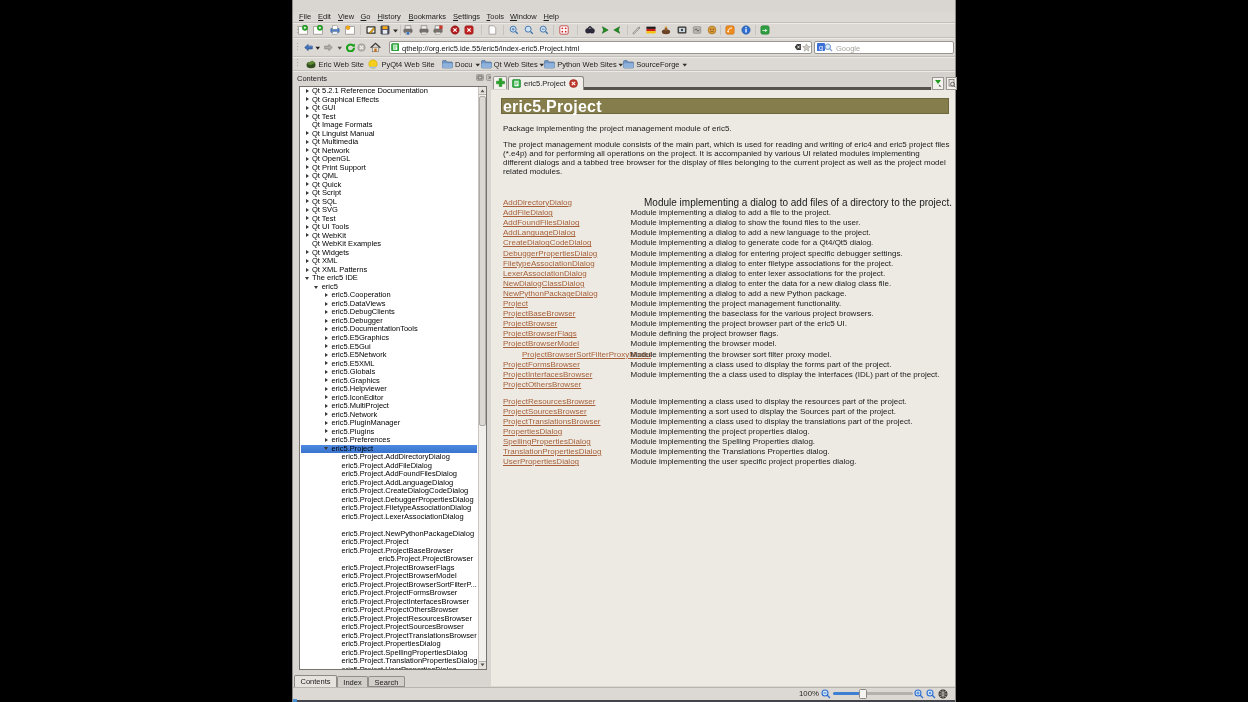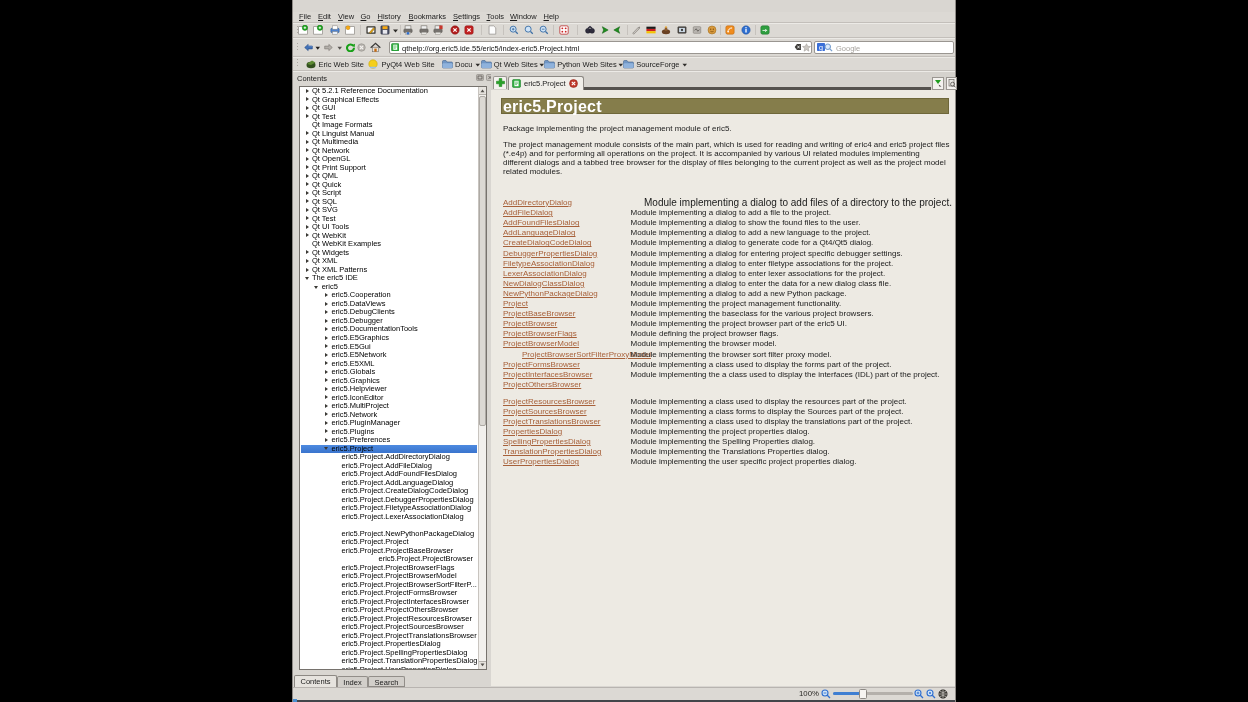--- a/index.html
+++ b/index.html
@@ -614,21 +614,21 @@
 <div class="abs" style="left:12px;top:260.0px;font-size:8px;line-height:9.4px;padding-left:19px;"><span style="color:#a8613a;text-decoration:underline;">ProjectBrowserSortFilterProxyModel</span></div>
 <div class="abs" style="left:139.5px;top:260.0px;font-size:8px;line-height:9.4px;color:#1a1a1a;">Module implementing the browser sort filter proxy model.</div>
 <div class="abs" style="left:12px;top:270.1px;font-size:8px;line-height:9.4px;"><span style="color:#a8613a;text-decoration:underline;">ProjectFormsBrowser</span></div>
 <div class="abs" style="left:139.5px;top:270.1px;font-size:8px;line-height:9.4px;color:#1a1a1a;">Module implementing a class used to display the forms part of the project.</div>
 <div class="abs" style="left:12px;top:280.2px;font-size:8px;line-height:9.4px;"><span style="color:#a8613a;text-decoration:underline;">ProjectInterfacesBrowser</span></div>
 <div class="abs" style="left:139.5px;top:280.2px;font-size:8px;line-height:9.4px;color:#1a1a1a;">Module implementing the a class used to display the interfaces (IDL) part of the project.</div>
 <div class="abs" style="left:12px;top:290.3px;font-size:8px;line-height:9.4px;"><span style="color:#a8613a;text-decoration:underline;">ProjectOthersBrowser</span></div>
 <div class="abs" style="left:12px;top:307.0px;font-size:8px;line-height:9.4px;"><span style="color:#a8613a;text-decoration:underline;">ProjectResourcesBrowser</span></div>
 <div class="abs" style="left:139.5px;top:307.0px;font-size:8px;line-height:9.4px;color:#1a1a1a;">Module implementing a class used to display the resources part of the project.</div>
 <div class="abs" style="left:12px;top:317.1px;font-size:8px;line-height:9.4px;"><span style="color:#a8613a;text-decoration:underline;">ProjectSourcesBrowser</span></div>
-<div class="abs" style="left:139.5px;top:317.1px;font-size:8px;line-height:9.4px;color:#1a1a1a;">Module implementing a class forms to display the Sources part of the project.</div>
+<div class="abs" style="left:139.5px;top:317.1px;font-size:8px;line-height:9.4px;color:#1a1a1a;">Module implementing a sort used to display the Sources part of the project.</div>
 <div class="abs" style="left:12px;top:327.2px;font-size:8px;line-height:9.4px;"><span style="color:#a8613a;text-decoration:underline;">ProjectTranslationsBrowser</span></div>
 <div class="abs" style="left:139.5px;top:327.2px;font-size:8px;line-height:9.4px;color:#1a1a1a;">Module implementing a class used to display the translations part of the project.</div>
 <div class="abs" style="left:12px;top:337.3px;font-size:8px;line-height:9.4px;"><span style="color:#a8613a;text-decoration:underline;">PropertiesDialog</span></div>
 <div class="abs" style="left:139.5px;top:337.3px;font-size:8px;line-height:9.4px;color:#1a1a1a;">Module implementing the project properties dialog.</div>
 <div class="abs" style="left:12px;top:347.4px;font-size:8px;line-height:9.4px;"><span style="color:#a8613a;text-decoration:underline;">SpellingPropertiesDialog</span></div>
 <div class="abs" style="left:139.5px;top:347.4px;font-size:8px;line-height:9.4px;color:#1a1a1a;">Module implementing the Spelling Properties dialog.</div>
 <div class="abs" style="left:12px;top:357.5px;font-size:8px;line-height:9.4px;"><span style="color:#a8613a;text-decoration:underline;">TranslationPropertiesDialog</span></div>
 <div class="abs" style="left:139.5px;top:357.5px;font-size:8px;line-height:9.4px;color:#1a1a1a;">Module implementing the Translations Properties dialog.</div>
 <div class="abs" style="left:12px;top:367.6px;font-size:8px;line-height:9.4px;"><span style="color:#a8613a;text-decoration:underline;">UserPropertiesDialog</span></div>
 <div class="abs" style="left:139.5px;top:367.6px;font-size:8px;line-height:9.4px;color:#1a1a1a;">Module implementing the user specific project properties dialog.</div>

